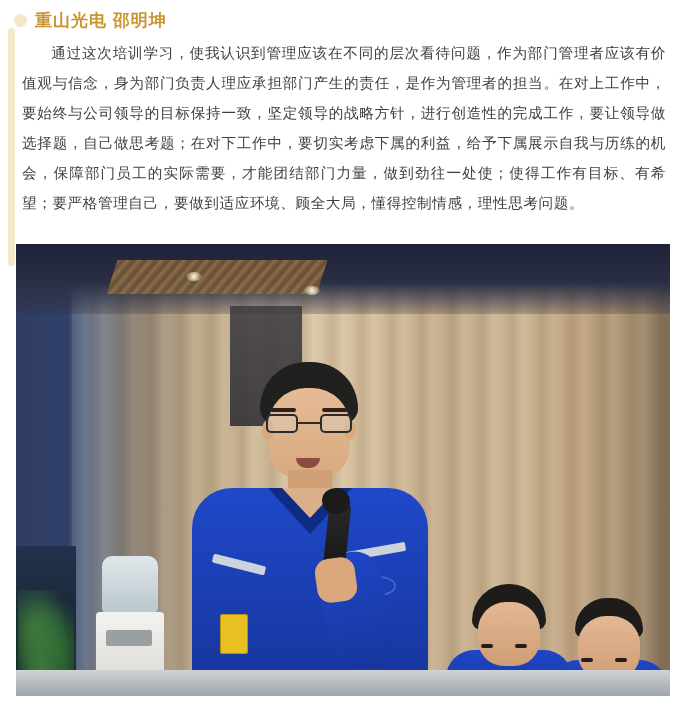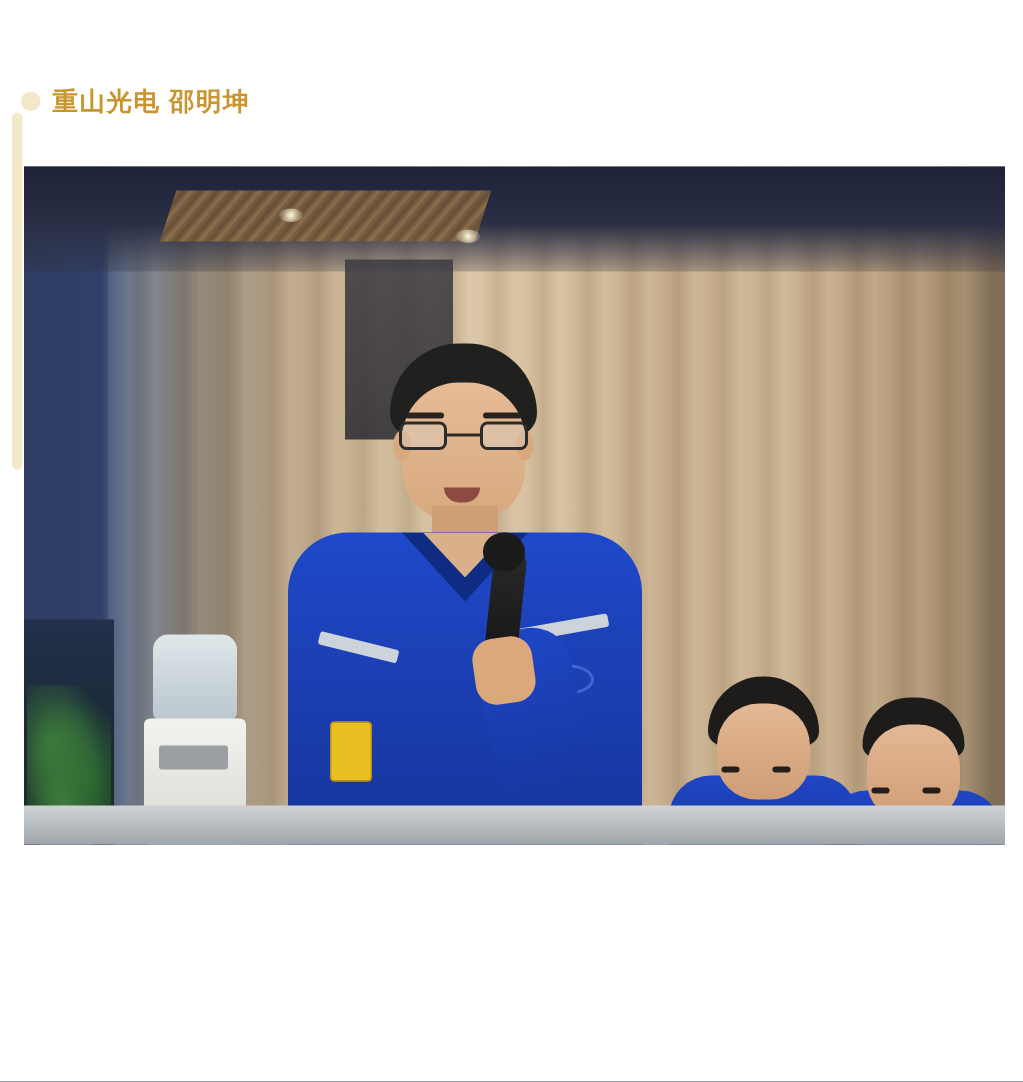--- a/index.html
+++ b/index.html
@@ -11,21 +11,20 @@
     height: 721px;
     background: #ffffff;
     font-family: "Liberation Sans", sans-serif;
     overflow: hidden;
   }
   .page {
     position: relative;
     width: 682px;
     height: 646px;
     background: #ffffff;
-    margin-top: 47px;
   }
 
   
   .header {
     display: flex;
     align-items: center;
     padding: 12px 0 6px 14px;
     height: 34px;
     box-sizing: border-box;
   }
@@ -414,20 +413,21 @@
 
 <div class="page">
 
   <div class="header">
     <span class="header-dot"></span>
     <span class="header-title">重山光电  邵明坤</span>
   </div>
 
   <div class="body-wrap">
     <div class="accent-bar"></div>
+    <p class="paragraph">通过这次培训学习，使我认识到管理应该在不同的层次看待问题，作为部门管理者应该有价值观与信念，身为部门负责人理应承担部门产生的责任，是作为管理者的担当。在对上工作中，要始终与公司领导的目标保持一致，坚定领导的战略方针，进行创造性的完成工作，要让领导做选择题，自己做思考题；在对下工作中，要切实考虑下属的利益，给予下属展示自我与历练的机会，保障部门员工的实际需要，才能团结部门力量，做到劲往一处使；使得工作有目标、有希望；要严格管理自己，要做到适应环境、顾全大局，懂得控制情感，理性思考问题。</p>
   </div>
 
   <div class="photo-frame">
     <div class="photo">
 
       <div class="bg-curtain"></div>
       <div class="pleats"></div>
       <div class="ceiling"></div>
       <div class="ceiling-wood"></div>
       <div class="ceiling-light" style="left:170px; top:28px;"></div>

